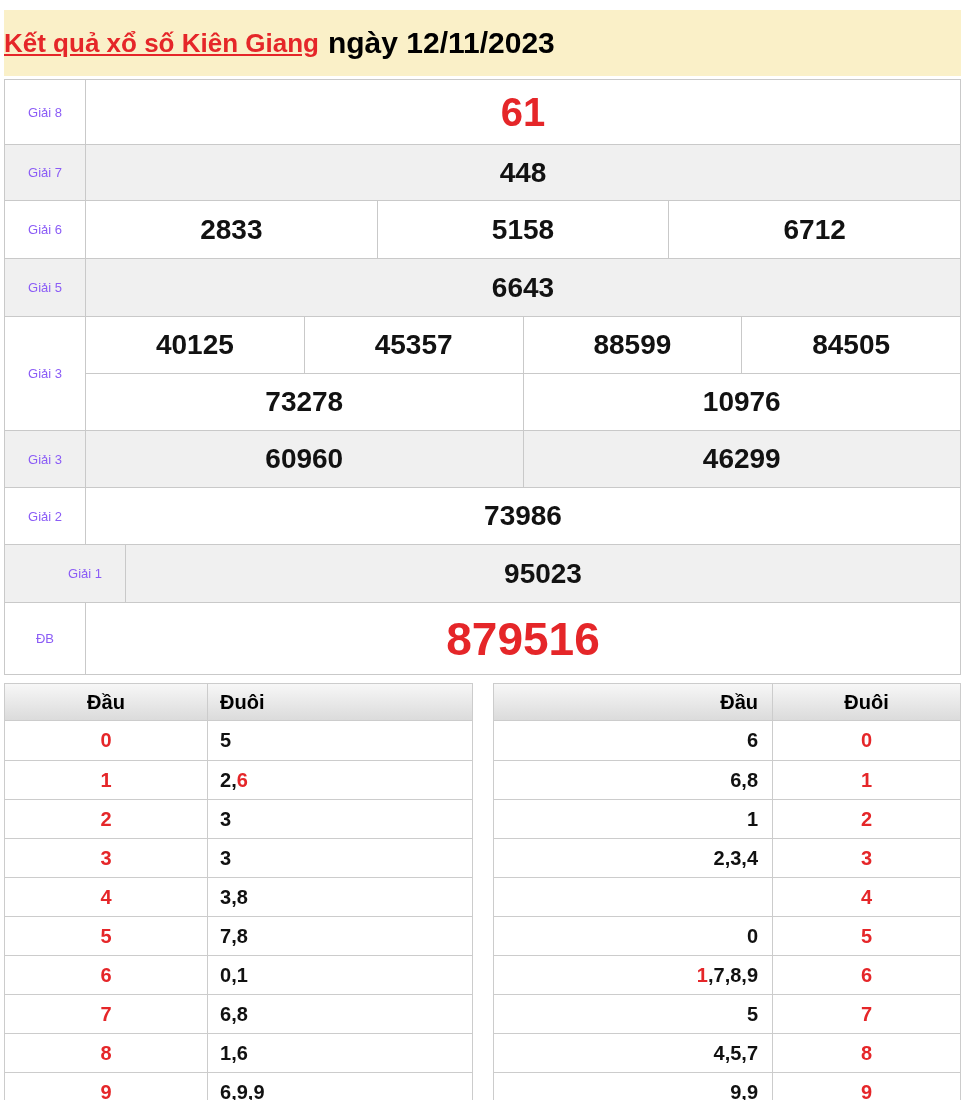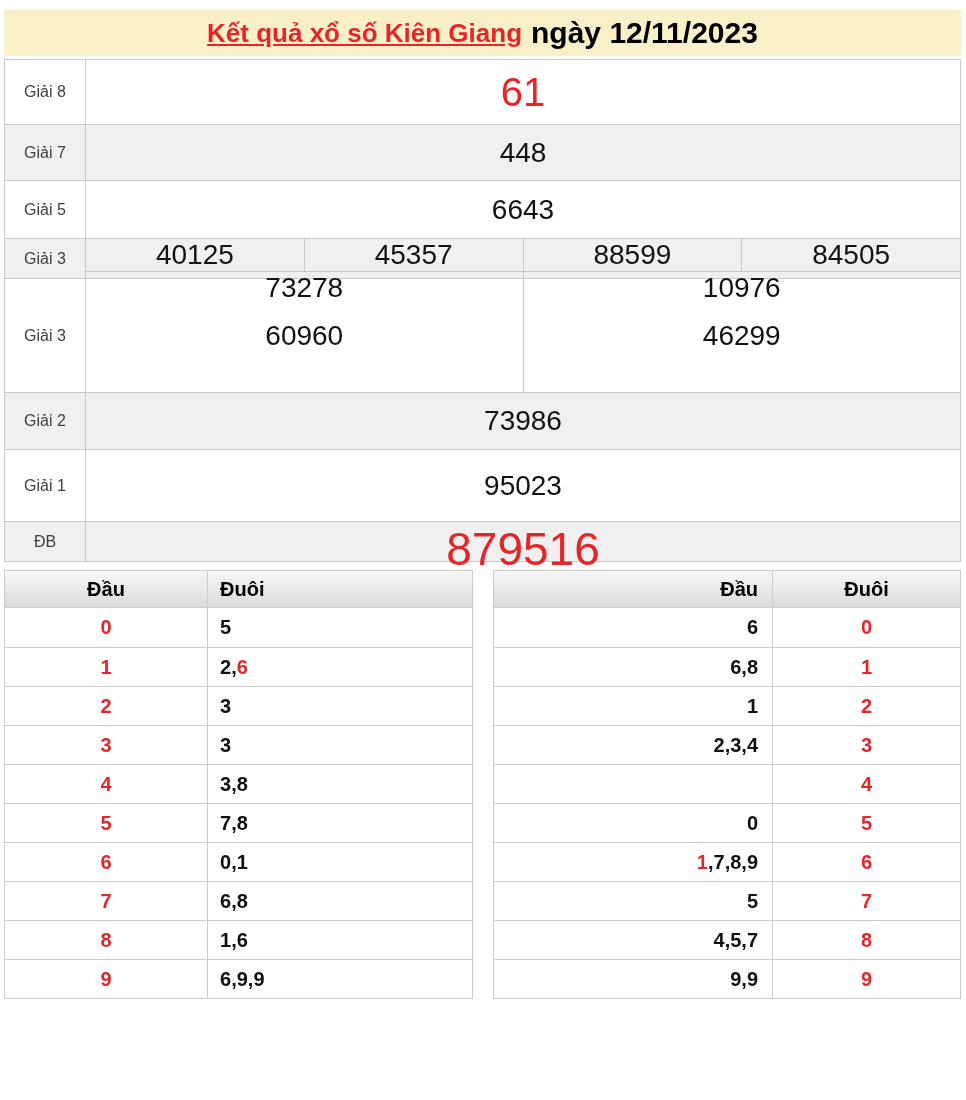--- a/index.html
+++ b/index.html
@@ -6,45 +6,45 @@
     --red:#e52629;
     --border:#c9c9c9;
     --row-alt:#f0f0f0;
     --yellow:#faf0c8;
   }
   *{box-sizing:border-box;}
   body{margin:0;background:#fff;font-family:"Liberation Sans",sans-serif;}
   .page{width:966px;height:1100px;background:#fff;padding:10px 5px 0 4px;}
 
   
-  .title-bar{height:46px;background:var(--yellow);display:flex;align-items:center;justify-content:center;}
+  .title-bar{height:66px;background:var(--yellow);display:flex;align-items:center;}
   .title-link{color:var(--red);font-weight:700;font-size:26px;text-decoration:underline;}
   .title-date{color:#000;font-weight:700;font-size:30px;margin-left:9px;}
 
   
   .prize-table{margin-top:3px;border:1px solid var(--border);}
   .prize-row{display:flex;}
   .prize-row + .prize-row{border-top:1px solid var(--border);}
   .prize-row:nth-child(even){background:var(--row-alt);}
   .prize-row:nth-child(1){height:64px;}
   .prize-row:nth-child(2){height:56px;}
   .prize-row:nth-child(3){height:58px;}
-  .prize-row:nth-child(4){height:40px;text-align:right;}
+  .prize-row:nth-child(4){height:58px;text-align:right;}
   .prize-row:nth-child(5){height:114px;}
   .prize-row:nth-child(6){height:57px;}
-  .prize-row:nth-child(7){height:72px;}
-  .prize-row:nth-child(8){height:40px;}
+  .prize-row:nth-child(7){height:57px;}
+  .prize-row:nth-child(8){height:58px;padding-left:40px;}
   .prize-row:nth-child(9){height:72px;justify-content:center;}
   .prize-label{width:81px;flex-shrink:0;display:flex;align-items:center;justify-content:center;
-    font-size:16px;color:#404040;border-right:1px solid var(--border);}
+    font-size:13px;color:#8b5cf6;border-right:1px solid var(--border);}
   .prize-values{flex:1;display:flex;flex-direction:column;}
   .prize-line{flex:1;display:flex;}
   .prize-line + .prize-line{border-top:1px solid var(--border);}
   .prize-cell{flex:1;display:flex;align-items:center;justify-content:center;
-    font-size:28px;font-weight:400;color:#121212;}
+    font-size:28px;font-weight:700;color:#121212;}
   .prize-cell + .prize-cell{border-left:1px solid var(--border);}
   .row-big .prize-cell{color:var(--red);font-size:40px;}
   .row-huge .prize-cell{color:var(--red);font-size:46px;}
 
   
   .ht-wrap{display:flex;margin-top:8px;gap:20px;}
   .ht-table{border:1px solid #ccc;flex-shrink:0;}
   .ht-left{width:469px;}
   .ht-right{width:468px;}
   .ht-header{height:37px;display:flex;background:linear-gradient(to bottom,#f7f7f7,#dbdbdb);
@@ -80,20 +80,30 @@
       </div>
       <div class="prize-row">
         <div class="prize-label">Giải 7</div>
         <div class="prize-values">
           <div class="prize-line">
             <div class="prize-cell">448</div>
           </div>
         </div>
       </div>
       <div class="prize-row">
+        <div class="prize-label">Giải 6</div>
+        <div class="prize-values">
+          <div class="prize-line">
+            <div class="prize-cell">2833</div>
+            <div class="prize-cell">5158</div>
+            <div class="prize-cell">6712</div>
+          </div>
+        </div>
+      </div>
+      <div class="prize-row">
         <div class="prize-label">Giải 5</div>
         <div class="prize-values">
           <div class="prize-line">
             <div class="prize-cell">6643</div>
           </div>
         </div>
       </div>
       <div class="prize-row">
         <div class="prize-label">Giải 3</div>
         <div class="prize-values">

